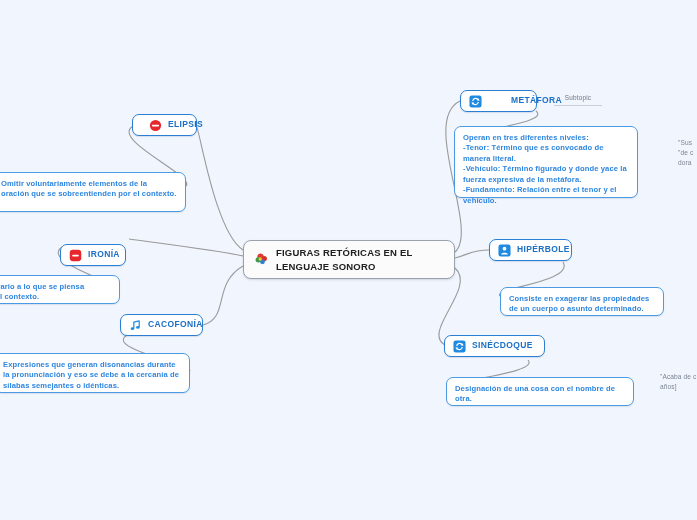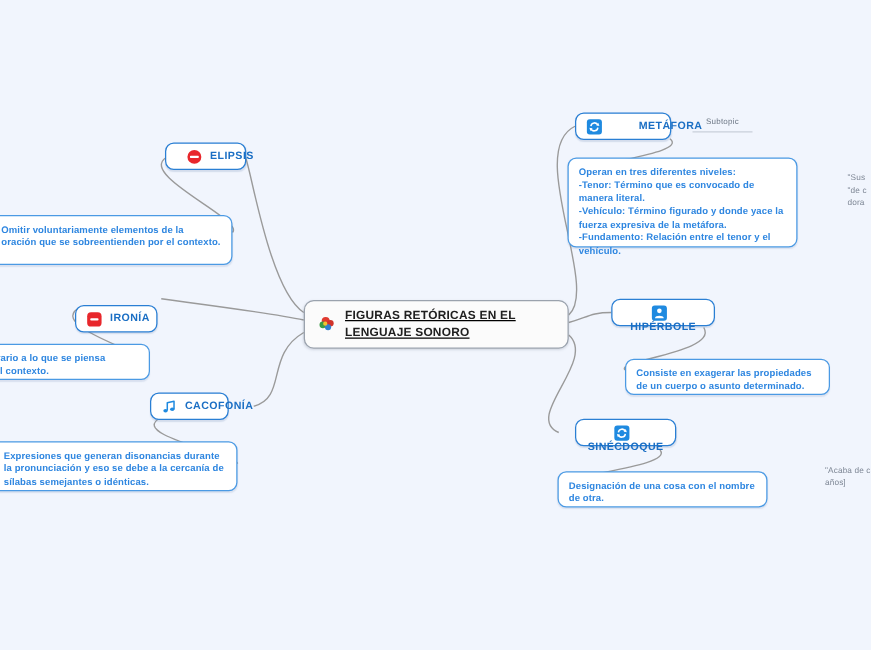--- a/index.html
+++ b/index.html
@@ -123,21 +123,21 @@
       <path d="M243,256 C215,250 150,242 129,239"></path>
 
       <path d="M62,247 C40,262 122,284 119,290"></path>
 
       <path d="M243,266 C212,284 230,318 203,325"></path>
 
       <path d="M129,334 C100,348 192,364 190,371"></path>
     </g>
   </svg>
 
-  <div class="root" style="left:243px;top:240px;width:212px;height:39px;text-decoration:underline;">
+  <div class="root" style="left:243px;top:240px;width:212px;height:39px;">
     <svg class="rico" viewBox="0 0 16 16">
       <circle cx="7" cy="5" r="3.4" fill="#e03a30"></circle>
       <circle cx="11" cy="7" r="2.8" fill="#d0342b"></circle>
       <circle cx="4.6" cy="8.4" r="2.9" fill="#3c9b46"></circle>
       <circle cx="9" cy="10.5" r="2.6" fill="#2f7fd0"></circle>
       <circle cx="6.6" cy="7.4" r="1.8" fill="#f2c230"></circle>
     </svg>
     <div class="rlabel">FIGURAS RETÓRICAS EN EL
 LENGUAJE SONORO</div>
   </div>
@@ -152,43 +152,43 @@
     </svg>
     <span class="label">METÁFORA</span>
   </div>
   <div class="desc" style="left:454px;top:126px;width:184px;height:72px;">
     <div class="dtext">Operan en tres diferentes niveles:
 -Tenor: Término que es convocado de manera literal.
 -Vehículo: Término figurado y donde yace la fuerza expresiva de la metáfora.
 -Fundamento: Relación entre el tenor y el vehículo.</div>
   </div>
 
-  <div class="node" style="left:489px;top:239px;width:83px;height:22px;flex-direction:column;">
+  <div class="node" style="left:489px;top:239px;width:83px;height:22px;">
     <svg class="ico" viewBox="0 0 14 14">
       <rect x="0.5" y="0.5" width="13" height="13" rx="2.5" fill="#1f8ae0"></rect>
       <circle cx="7" cy="5" r="2" fill="#fff"></circle>
       <path d="M3.2 11.4 C3.4 8.6 10.6 8.6 10.8 11.4 Z" fill="#fff"></path>
     </svg>
     <span class="label">HIPÉRBOLE</span>
   </div>
   <div class="desc" style="left:500px;top:287px;width:164px;height:29px;">
     <div class="dtext">Consiste en exagerar las propiedades de un cuerpo o asunto determinado.</div>
   </div>
 
-  <div class="node" style="left:460px;top:335px;width:81px;height:22px;flex-direction:column;">
+  <div class="node" style="left:444px;top:335px;width:101px;height:22px;">
     <svg class="ico" viewBox="0 0 14 14">
       <rect x="0.5" y="0.5" width="13" height="13" rx="2.5" fill="#1f8ae0"></rect>
       <path d="M4 6.4 A3.1 3.1 0 0 1 10 5.6" fill="none" stroke="#fff" stroke-width="1.3"></path>
       <path d="M10 7.6 A3.1 3.1 0 0 1 4 8.4" fill="none" stroke="#fff" stroke-width="1.3"></path>
       <polygon points="10.4,3.4 11.3,6.2 8.5,5.6" fill="#fff"></polygon>
       <polygon points="3.6,10.6 2.7,7.8 5.5,8.4" fill="#fff"></polygon>
     </svg>
     <span class="label">SINÉCDOQUE</span>
   </div>
-  <div class="desc" style="left:446px;top:377px;width:168px;height:29px;">
+  <div class="desc" style="left:446px;top:377px;width:188px;height:29px;">
     <div class="dtext">Designación de una cosa con el nombre de otra.</div>
   </div>
 
   <div class="node" style="left:132px;top:114px;width:65px;height:22px;padding-left:16px;">
     <svg class="ico" viewBox="0 0 14 14">
       <circle cx="7" cy="7" r="6" fill="#e8272c"></circle>
       <rect x="3.2" y="6.1" width="7.6" height="1.9" rx="0.6" fill="#fff"></rect>
     </svg>
     <span class="label">ELIPSIS</span>
   </div>
@@ -201,21 +201,21 @@
       <rect x="0.8" y="0.8" width="12.4" height="12.4" rx="3.4" fill="#e8272c"></rect>
       <rect x="3.4" y="6.1" width="7.2" height="1.9" rx="0.9" fill="#fff"></rect>
     </svg>
     <span class="label">IRONÍA</span>
   </div>
   <div class="desc" style="left:-28px;top:275px;width:148px;height:29px;">
     <div class="dtext">contrario a lo que se piensa
  por el contexto.</div>
   </div>
 
-  <div class="node" style="left:120px;top:314px;width:63px;height:22px;">
+  <div class="node" style="left:120px;top:314px;width:83px;height:22px;">
     <svg class="ico" viewBox="0 0 14 14">
       <path d="M5.2 10.2 V3.4 L11 2.1 V8.9" fill="none" stroke="#1f8ae0" stroke-width="1.3" stroke-linejoin="round"></path>
       <ellipse cx="3.7" cy="10.4" rx="1.9" ry="1.5" fill="#1f8ae0"></ellipse>
       <ellipse cx="9.5" cy="9.1" rx="1.9" ry="1.5" fill="#1f8ae0"></ellipse>
     </svg>
     <span class="label">CACOFONÍA</span>
   </div>
   <div class="desc" style="left:-6px;top:353px;width:196px;height:40px;">
     <div class="dtext">Expresiones que generan disonancias durante la pronunciación y eso se debe a la cercanía de sílabas semejantes o idénticas.</div>
   </div>

